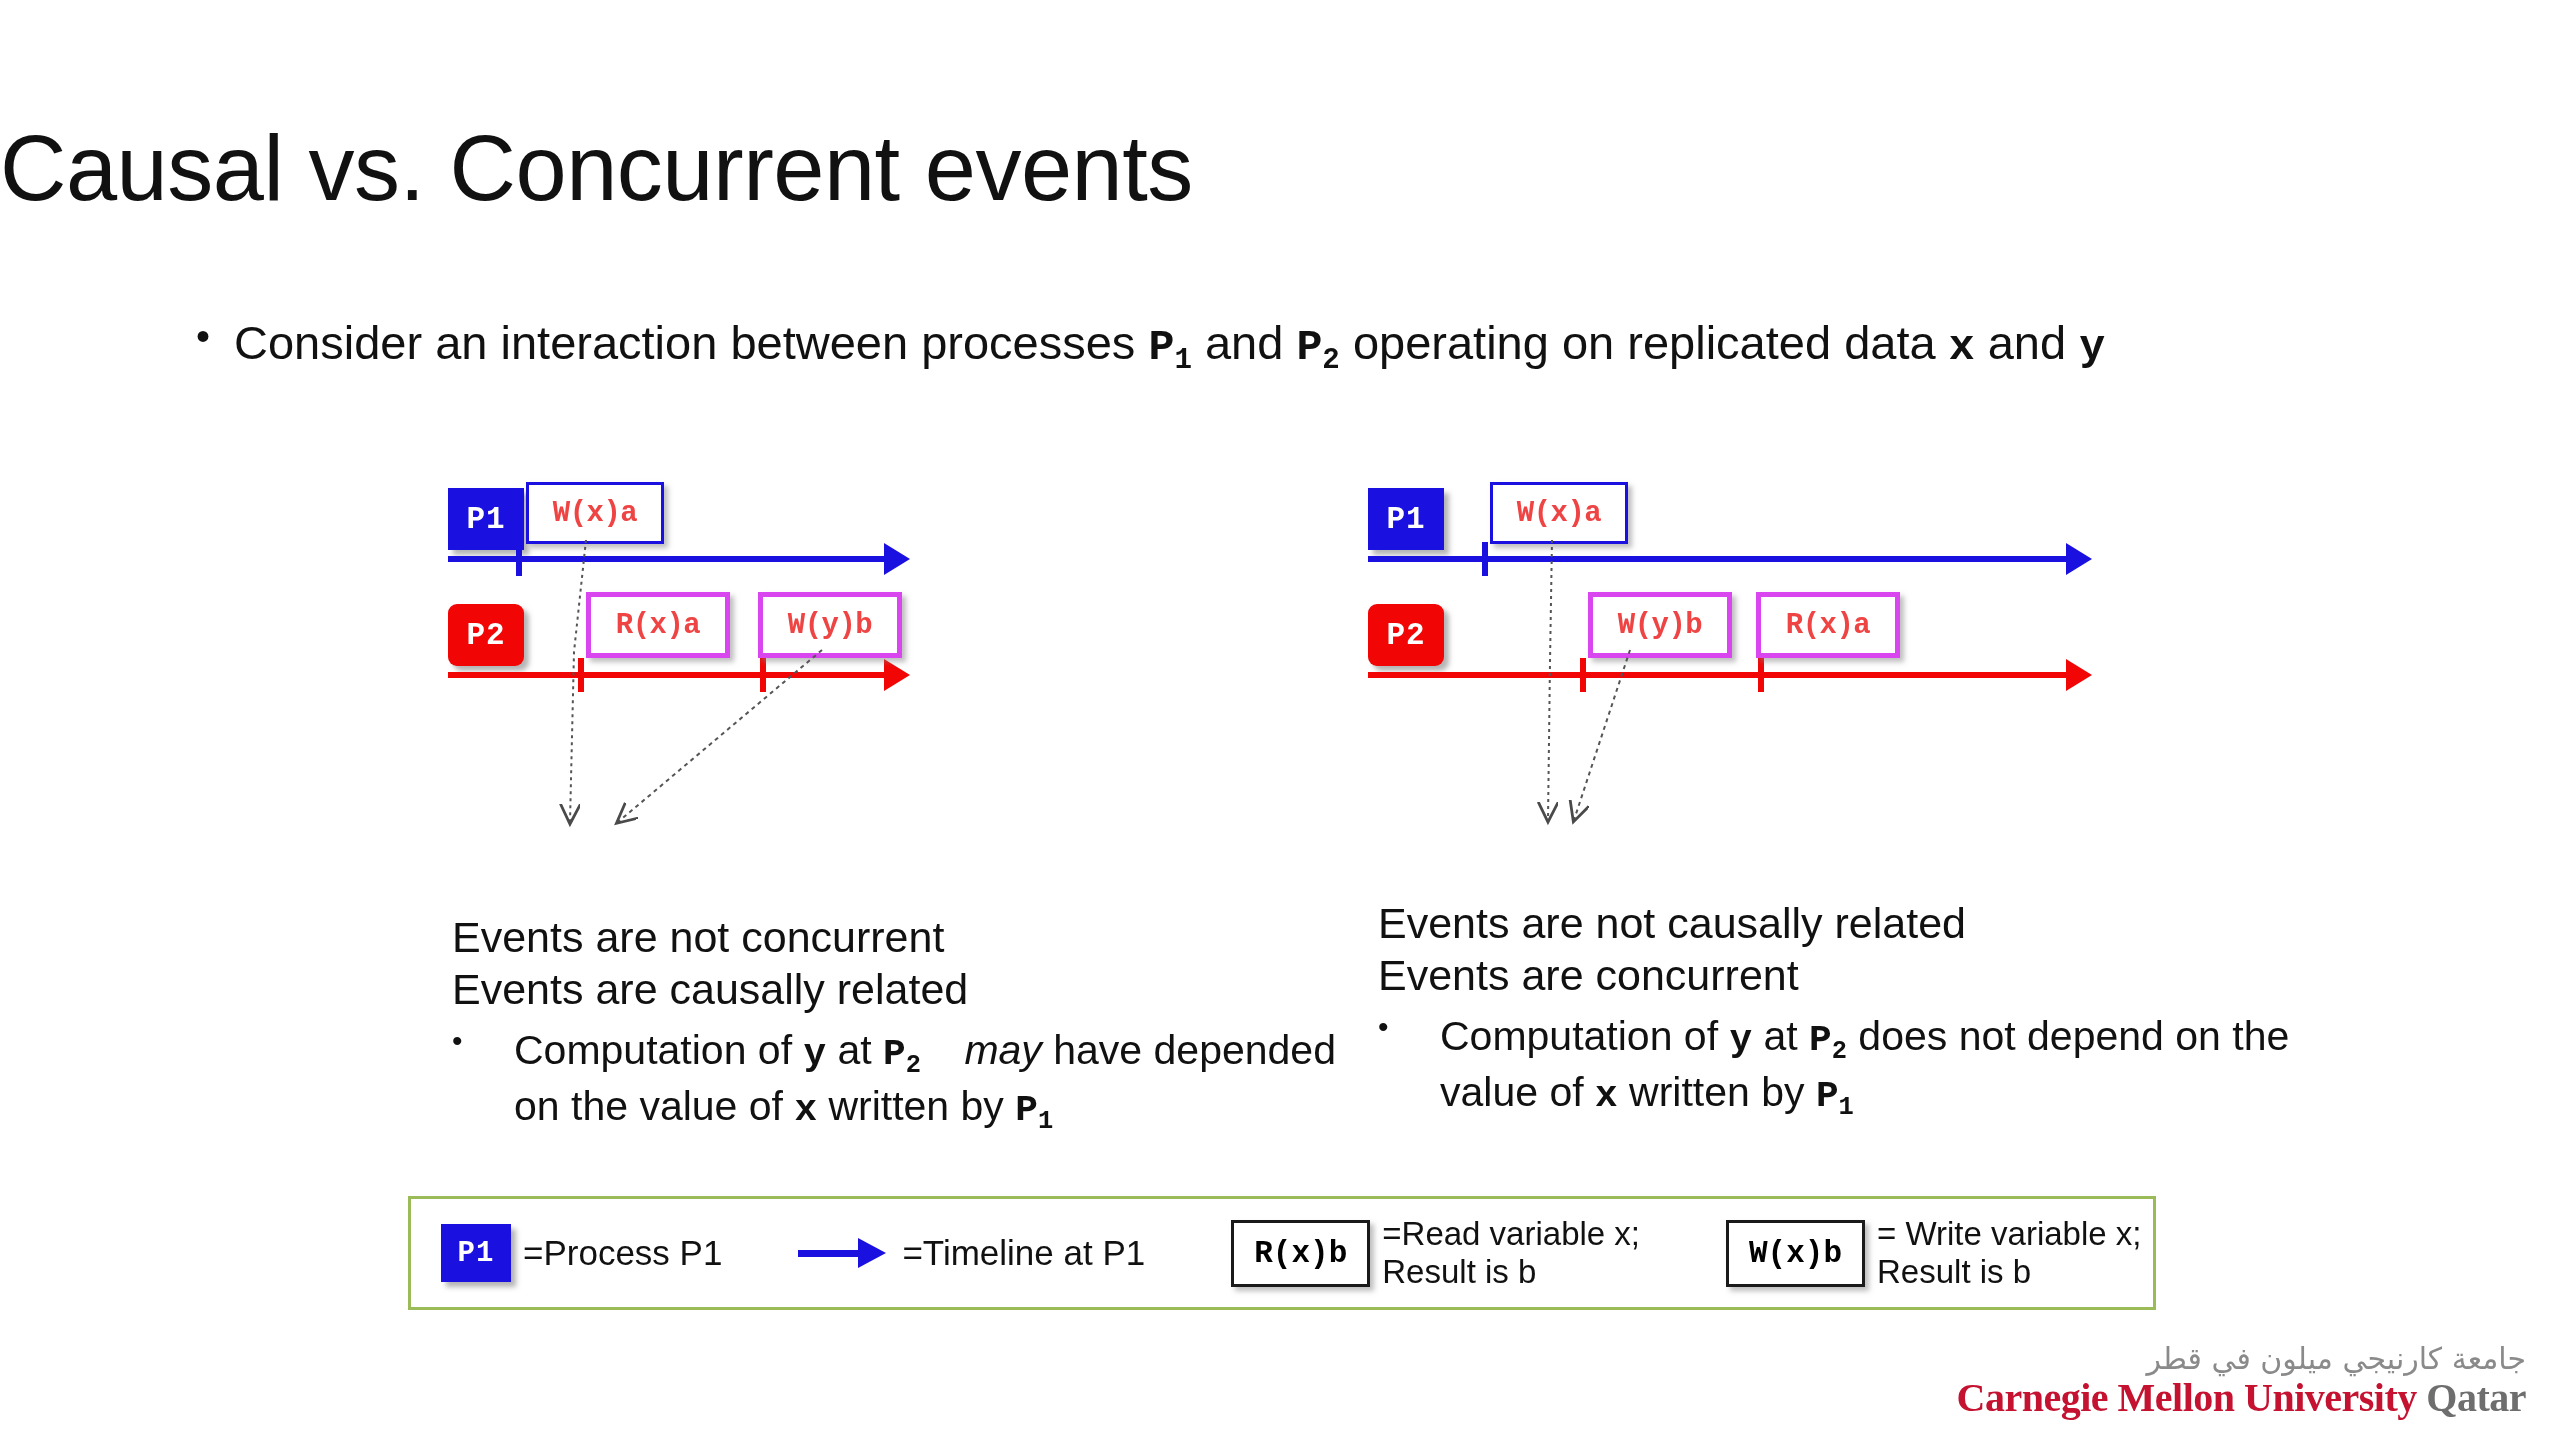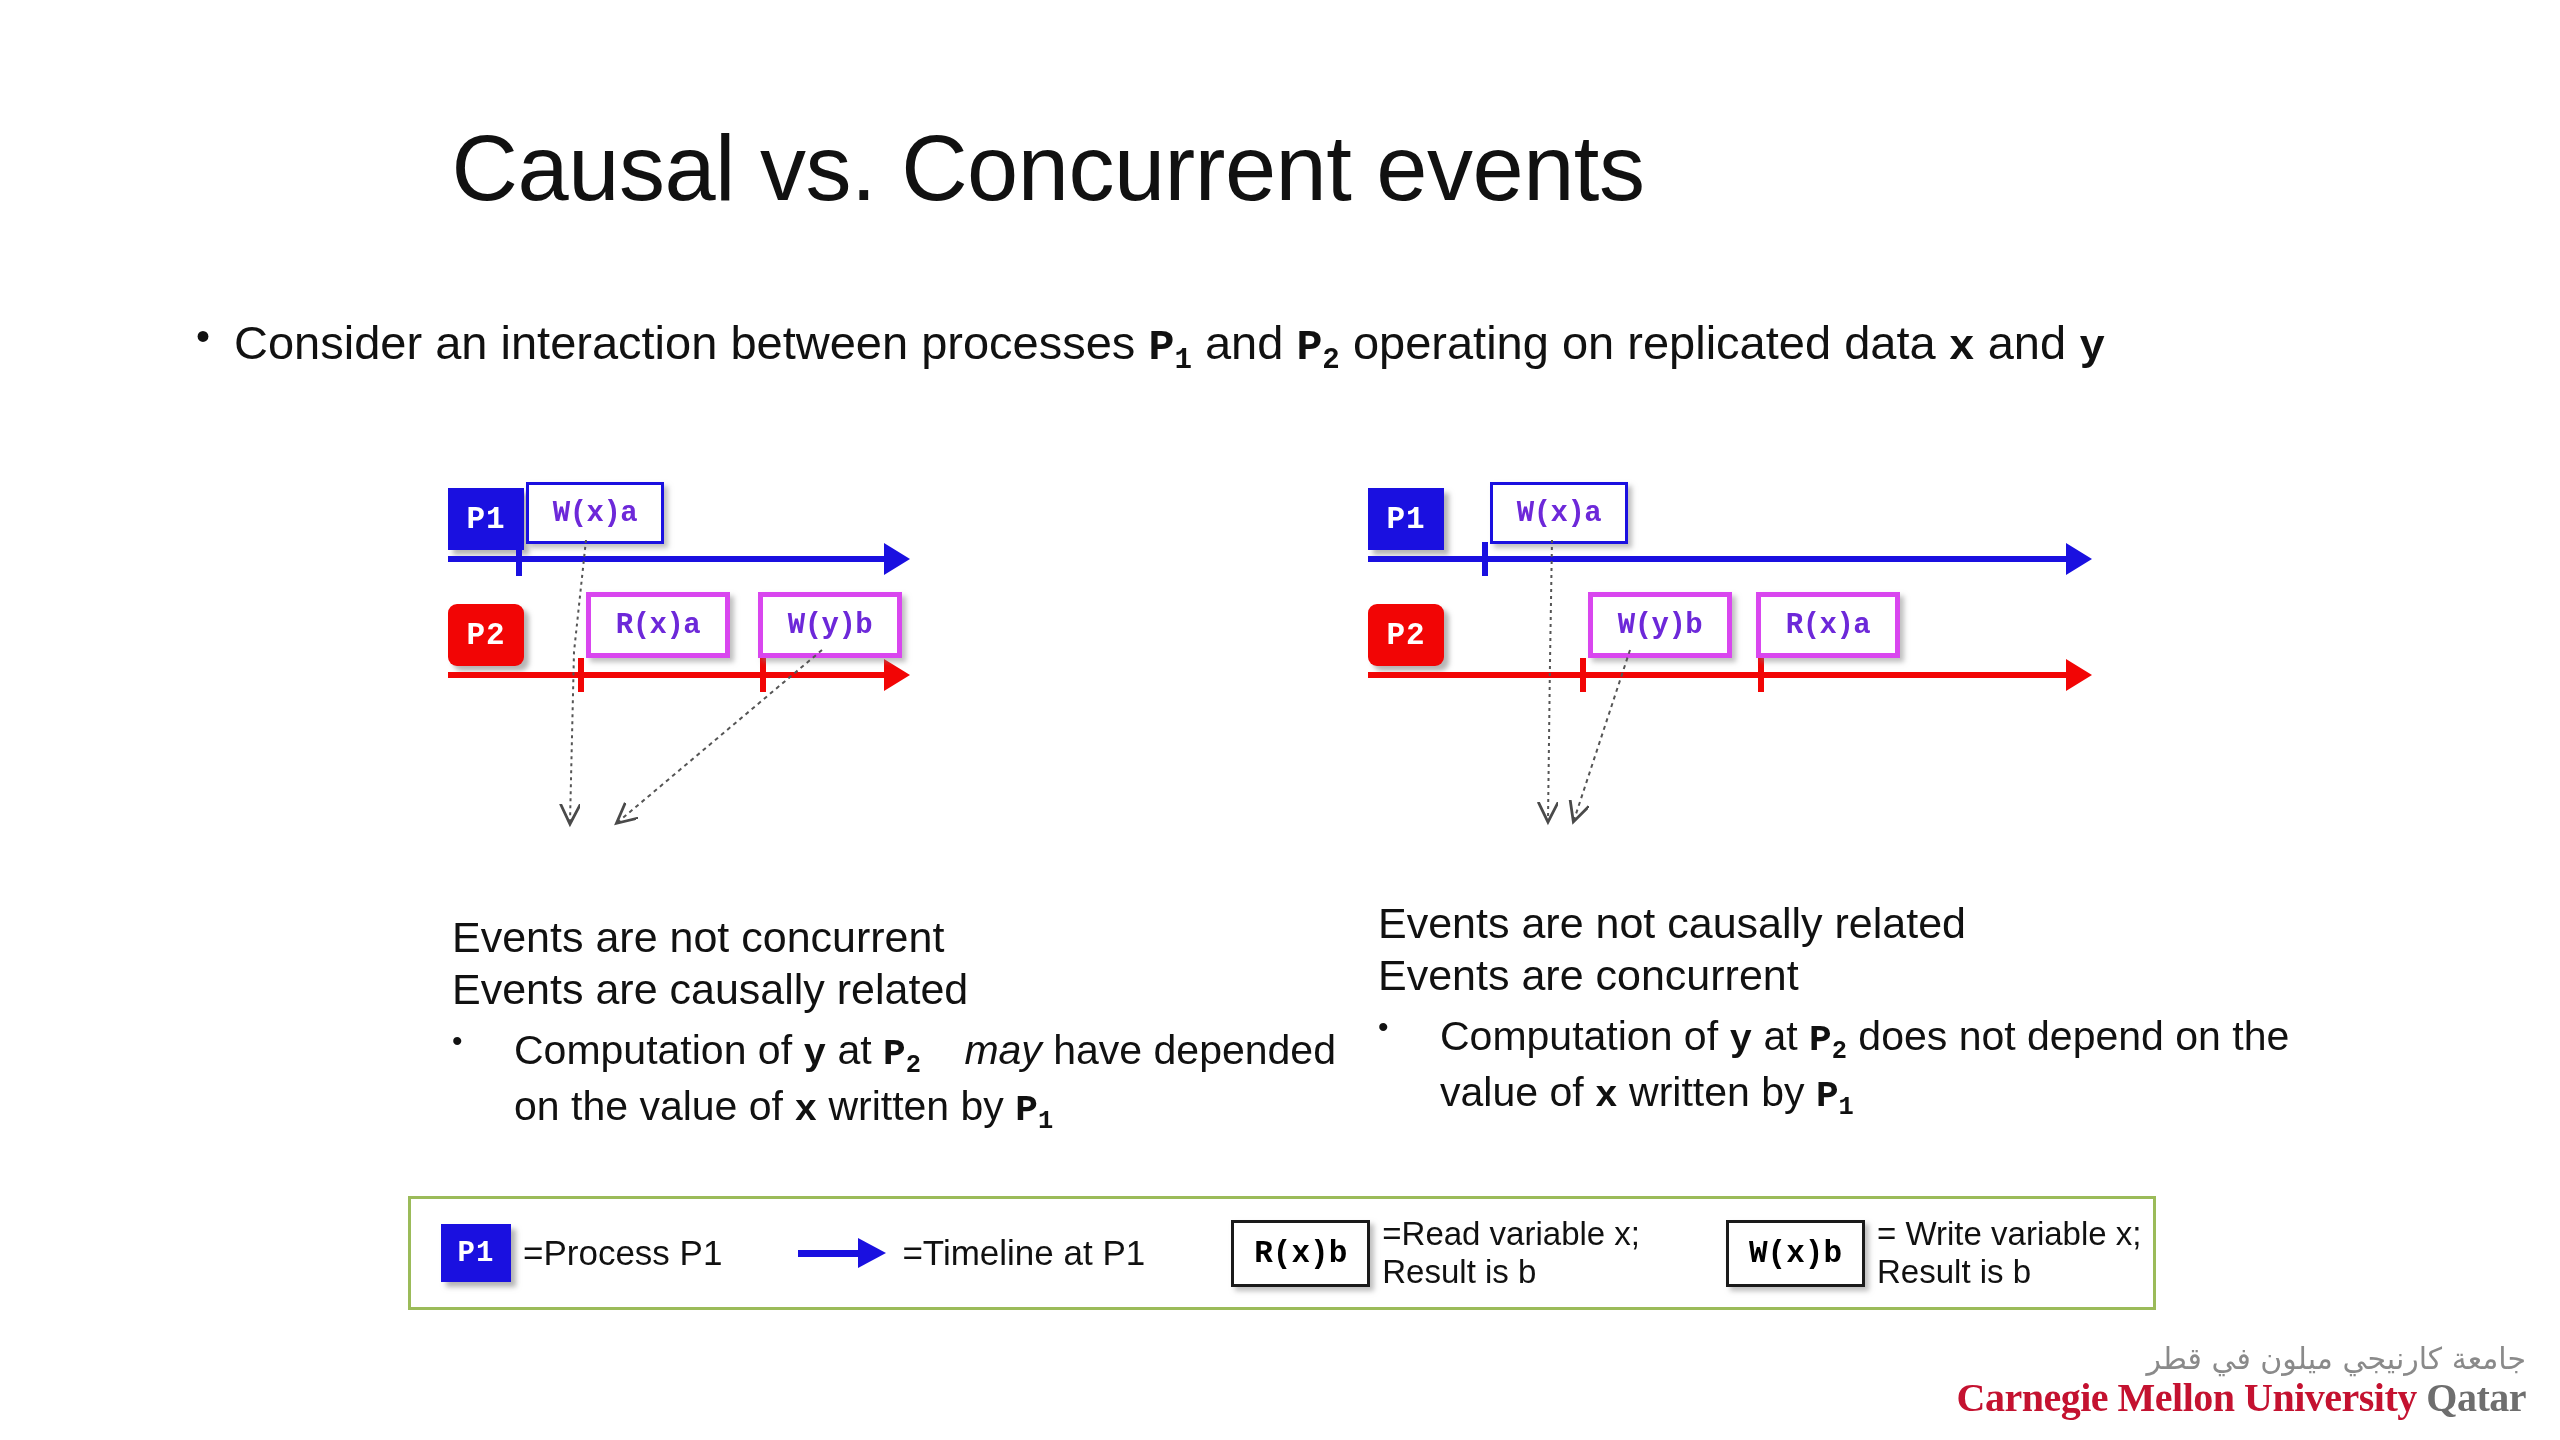--- a/index.html
+++ b/index.html
@@ -15,21 +15,20 @@
     font-family: "Liberation Sans", sans-serif;
     color: #000000;
   }
 
   
   .slide-title {
     position: absolute;
     top: 120px;
     left: 0;
     width: 2096px;
-    text-align: center;
     font-size: 92px;
     font-weight: 400;
     letter-spacing: -0.5px;
     line-height: 1.05;
     color: #111111;
     font-family: "Liberation Sans", sans-serif;
   }
 
   
   .main-bullet {
@@ -131,21 +130,21 @@
   .evt-box {
     position: absolute;
     background: #ffffff;
     display: flex;
     align-items: center;
     justify-content: center;
     font-family: "Liberation Mono", monospace;
     font-weight: bold;
     font-size: 29px;
     letter-spacing: -0.5px;
-    color: #6d28d9;
+    color: #ef4444;
     box-shadow: 4px 4px 5px rgba(130,130,130,0.5);
     white-space: nowrap;
   }
   .evt-box.blue { border: 3px solid #1A10E0; }
   .evt-box.red  { border: 5px solid #d946ef; }
 
   .dash-svg {
     position: absolute;
     left: 0;
     top: 0;

